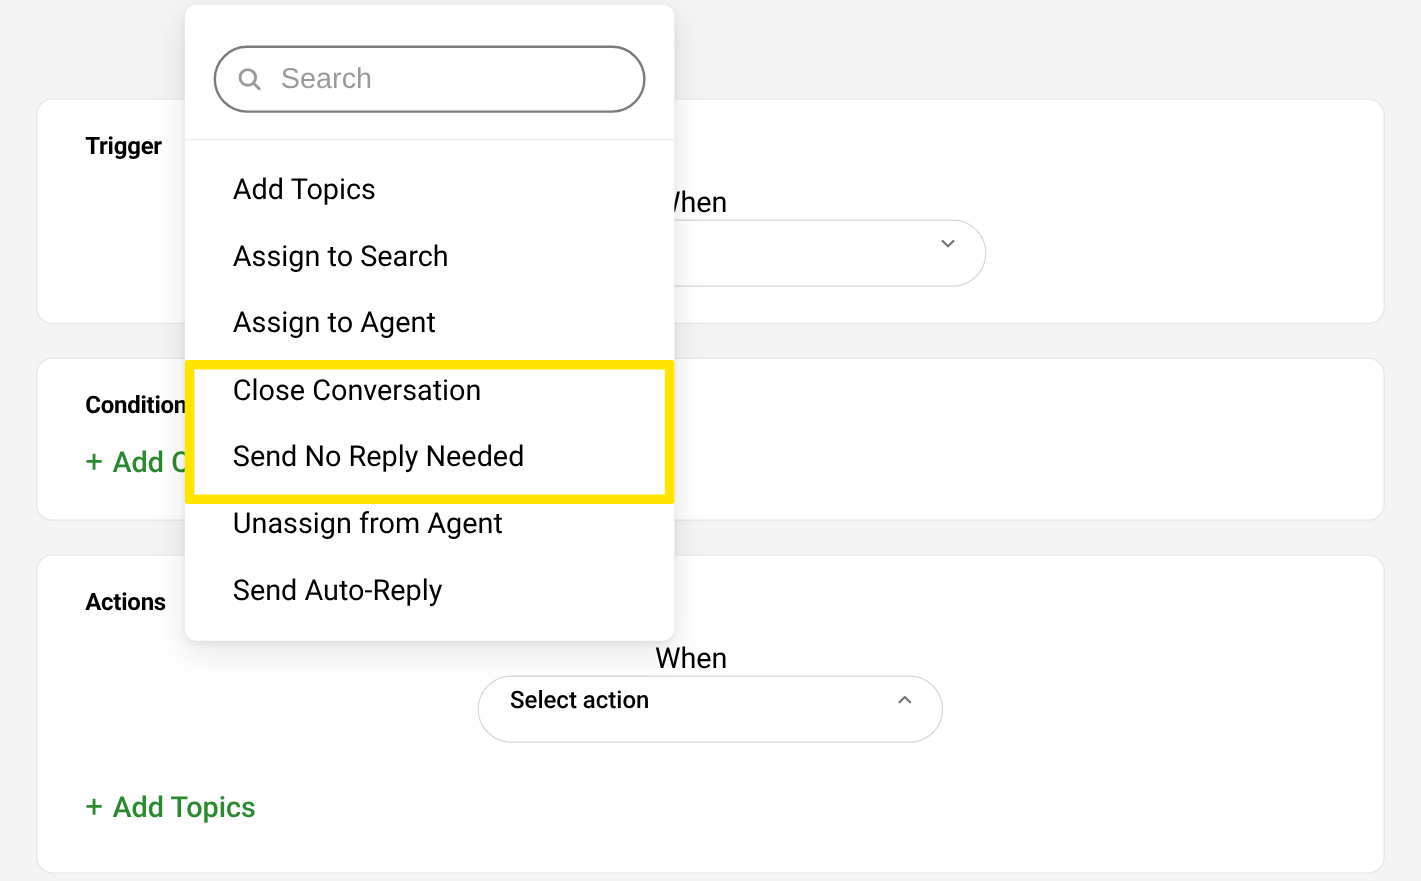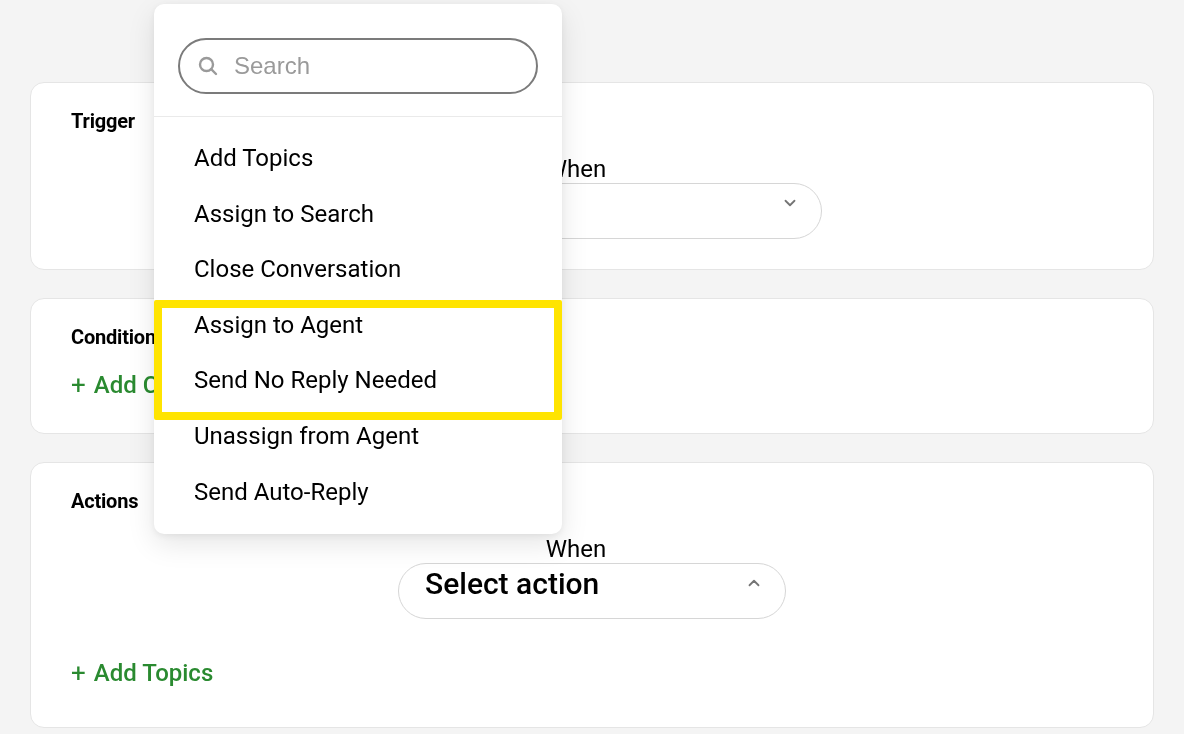--- a/index.html
+++ b/index.html
@@ -35,21 +35,21 @@
     margin-right:32px;
   }
   .select-pill {
     display:flex; align-items:center; justify-content:space-between;
     height:56px;
     min-width:388px;
     padding:0 22px 16px 26px;
     border:1px solid #d6d6d6;
     border-radius:28px;
     background:#fff;
-    font-size:30px;
+    font-size:20px;
     font-weight:500;
     cursor:pointer;
   }
   .chev {
     width:18px; height:18px;
     display:inline-block;
   }
   .chev svg { display:block; }
   .add-link {
     display:flex; align-items:center;
@@ -179,21 +179,21 @@
             <circle cx="10.5" cy="10.5" r="6.5"></circle>
             <line x1="20" y1="20" x2="15.2" y2="15.2"></line>
           </svg>
       </span>
       <input type="text" placeholder="Search" style="">
     </div>
   </div>
   <div class="options">
     <div class="option">Add Topics</div>
     <div class="option">Assign to Search</div>
+    <div class="option">Assign to Agent</div>
     <div class="option">Close Conversation</div>
-    <div class="option">Assign to Agent</div>
     <div class="option">Send No Reply Needed</div>
     <div class="option">Unassign from Agent</div>
     <div class="option">Send Auto-Reply</div>
   </div>
 </div>
 
 <div class="hl"></div>
 
 </body></html>

